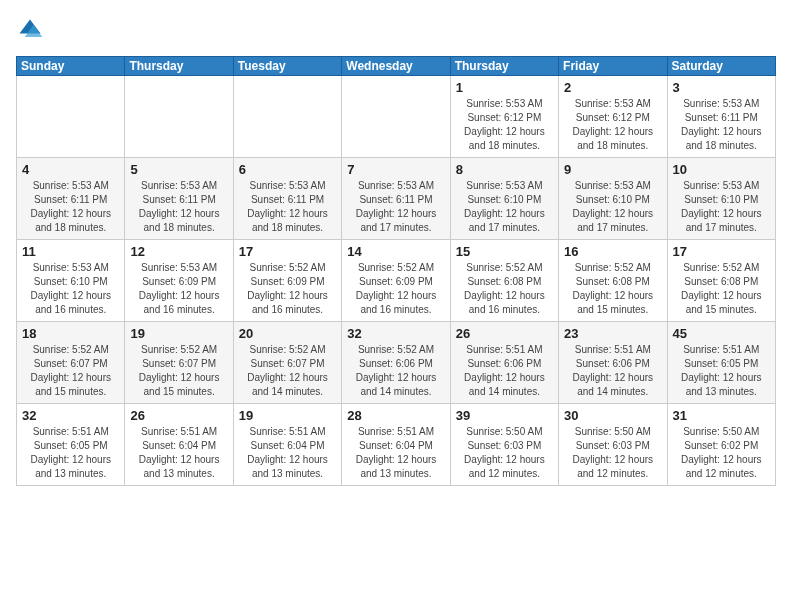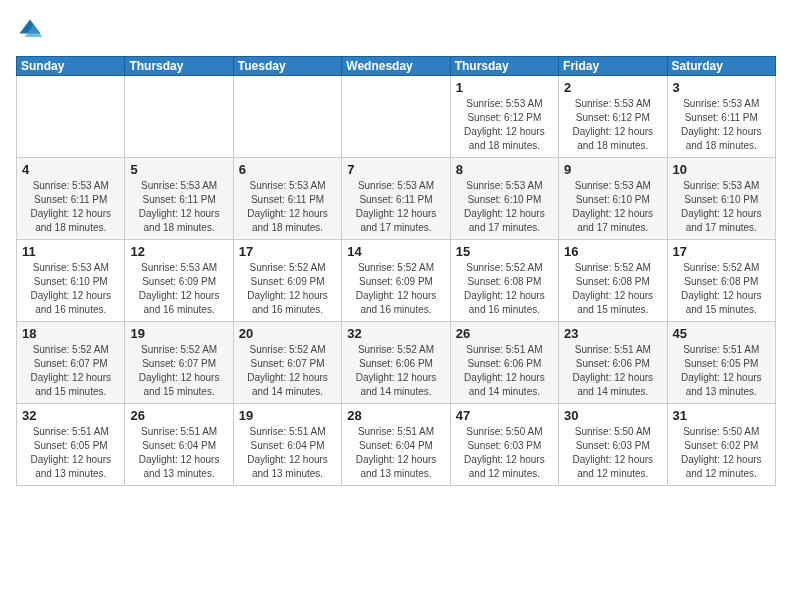--- a/index.html
+++ b/index.html
@@ -248,21 +248,21 @@
         </td>
         <td>
           <span class="day-num">19</span>
           <div class="day-info">Sunrise: 5:51 AM<br>Sunset: 6:04 PM<br>Daylight: 12 hours<br>and 13 minutes.</div>
         </td>
         <td>
           <span class="day-num">28</span>
           <div class="day-info">Sunrise: 5:51 AM<br>Sunset: 6:04 PM<br>Daylight: 12 hours<br>and 13 minutes.</div>
         </td>
         <td>
-          <span class="day-num">47</span>
+          <span class="day-num">39</span>
           <div class="day-info">Sunrise: 5:50 AM<br>Sunset: 6:03 PM<br>Daylight: 12 hours<br>and 12 minutes.</div>
         </td>
         <td>
           <span class="day-num">30</span>
           <div class="day-info">Sunrise: 5:50 AM<br>Sunset: 6:03 PM<br>Daylight: 12 hours<br>and 12 minutes.</div>
         </td>
         <td>
           <span class="day-num">31</span>
           <div class="day-info">Sunrise: 5:50 AM<br>Sunset: 6:02 PM<br>Daylight: 12 hours<br>and 12 minutes.</div>
         </td>

